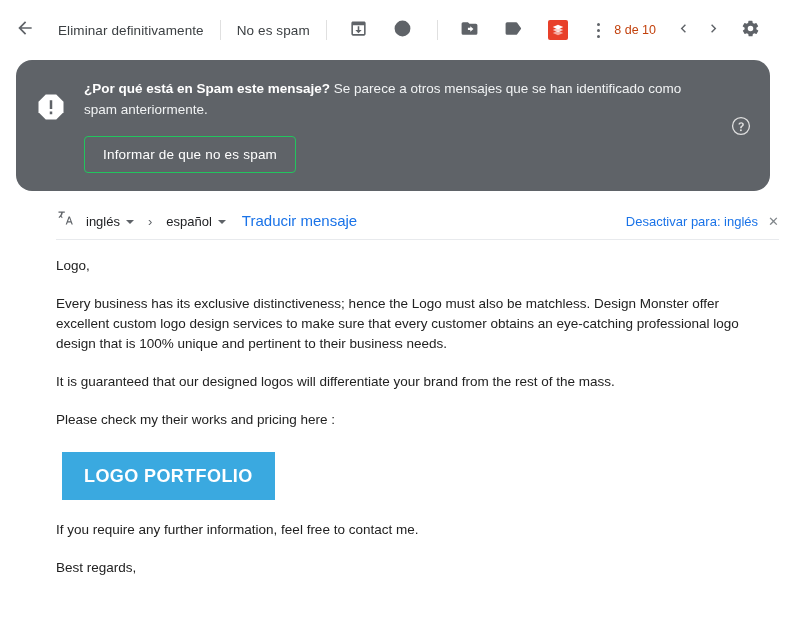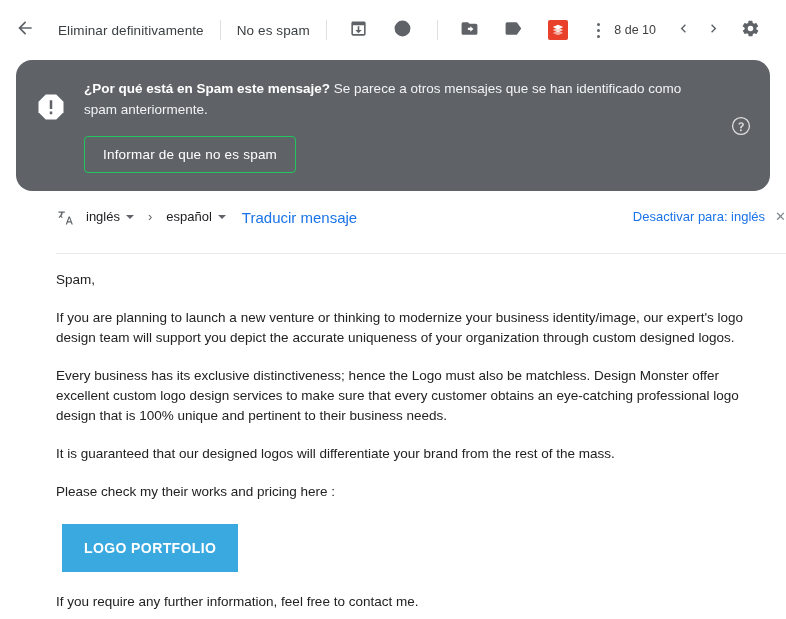--- a/index.html
+++ b/index.html
@@ -87,21 +87,21 @@
   .tb-kebab i {
     width: 3px;
     height: 3px;
     border-radius: 50%;
     background: #5f6368;
     display: block;
   }
   .tb-spacer { flex: 1 1 auto; }
   .tb-count {
     font-size: 12.5px;
-    color: #404040;
+    color: #c2410c;
     white-space: nowrap;
     margin-right: 12px;
   }
   .tb-chevron {
     width: 30px;
     height: 34px;
     display: flex;
     align-items: center;
     justify-content: center;
     cursor: pointer;
@@ -166,23 +166,23 @@
     top: 50%;
     transform: translateY(-50%);
     width: 22px;
     height: 22px;
     cursor: pointer;
   }
 
   
   .translate-bar {
     display: flex;
-    align-items: flex-start;
-    margin: 18px 0 0 56px;
-    padding-bottom: 24px;
+    align-items: flex-end;
+    margin: 18px 7px 0 56px;
+    padding-bottom: 10px;
     border-bottom: 1px solid #e8eaed;
     font-size: 13px;
   }
   .tr-icon {
     width: 20px;
     height: 20px;
     flex: 0 0 auto;
     margin-right: 10px;
     display: flex;
     align-items: center;
@@ -241,21 +241,21 @@
     margin: 0 0 18px 0;
   }
   .msg p.tight { margin-bottom: 0; }
   .msg p.after-tight { margin-top: 18px; }
 
   .cta-btn {
     display: inline-block;
     background: #3aa9e0;
     color: #ffffff;
     font-weight: bold;
-    font-size: 14px;
+    font-size: 18px;
     letter-spacing: .4px;
     padding: 14px 22px;
     margin: 4px 0 20px 6px;
     cursor: pointer;
   }
 </style>
 </head>
 <body>
 
 <div class="toolbar">
@@ -407,23 +407,22 @@
   <span class="tr-link">Traducir mensaje</span>
 
   <span class="tr-spacer"></span>
 
   <span class="tr-off">Desactivar para: inglés</span>
   <span class="tr-close">✕</span>
 </div>
 
 <div class="msg">
 
-  <p>Spam,</p>
-
-  <p>If you are planning to launch a new venture or thinking to modernize your business identity/image, our expert's logo design team will support you depict the accurate uniqueness of your organization through custom designed logos.</p>
+  <p>Logo,</p>
+
 
   <p class="tight">Every business has its exclusive distinctiveness; hence the Logo must also be matchless. Design Monster offer excellent custom logo design services to make sure that every customer obtains an eye-catching professional logo design that is 100% unique and pertinent to their business needs.</p>
   <p class="after-tight">It is guaranteed that our designed logos will differentiate your brand from the rest of the mass.</p>
 
   <p>Please check my their works and pricing here :</p>
 
   <div class="cta-btn">LOGO PORTFOLIO</div>
 
   <p>If you require any further information, feel free to contact me.</p>
 

